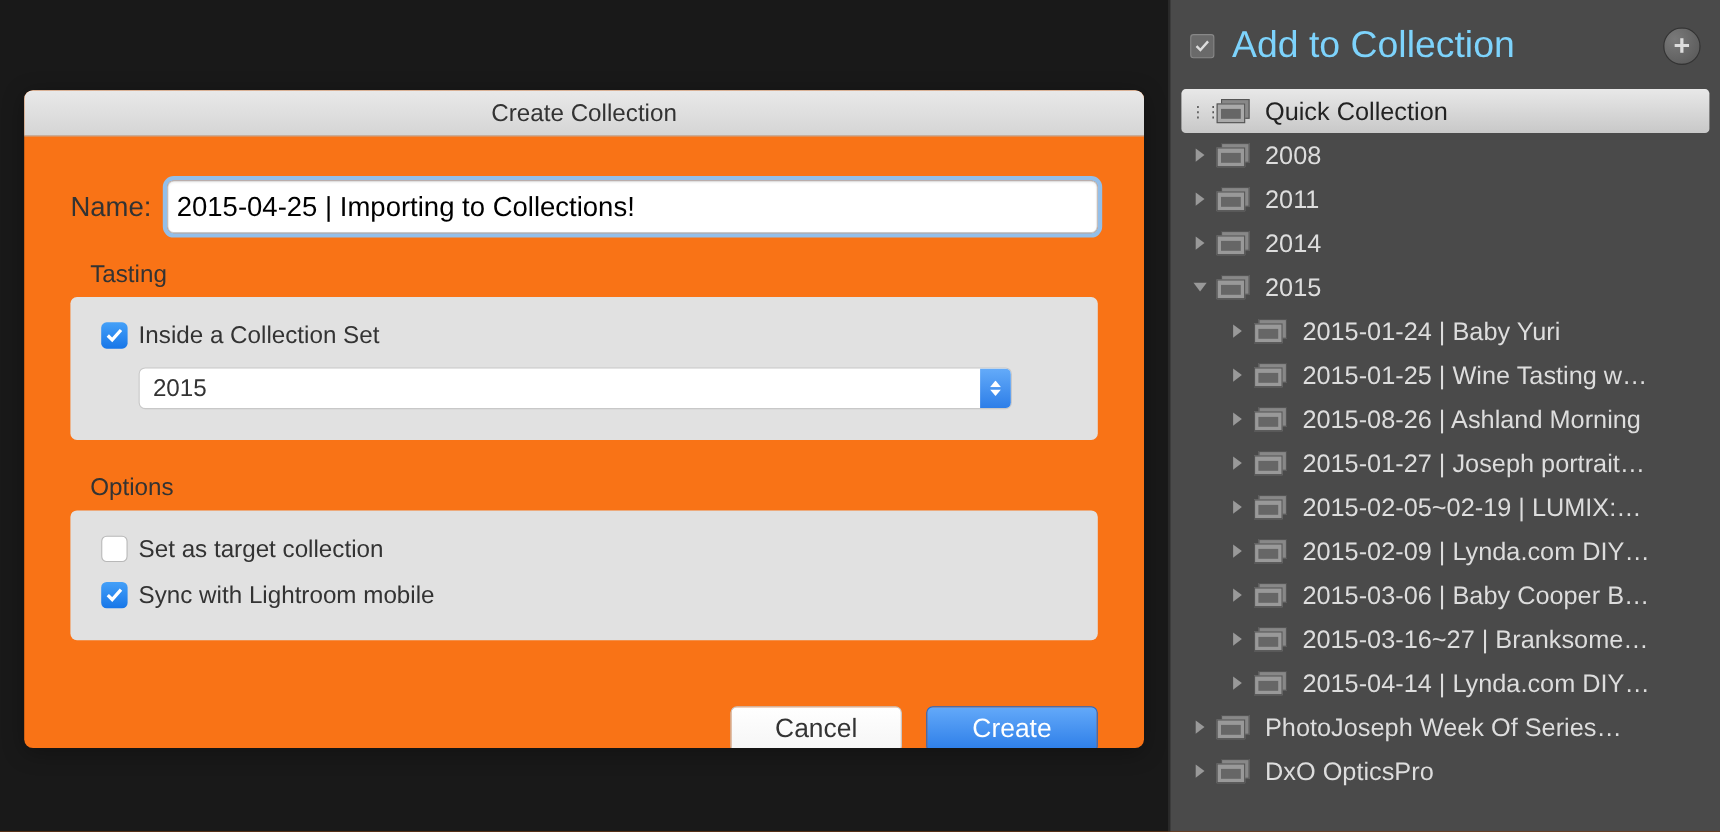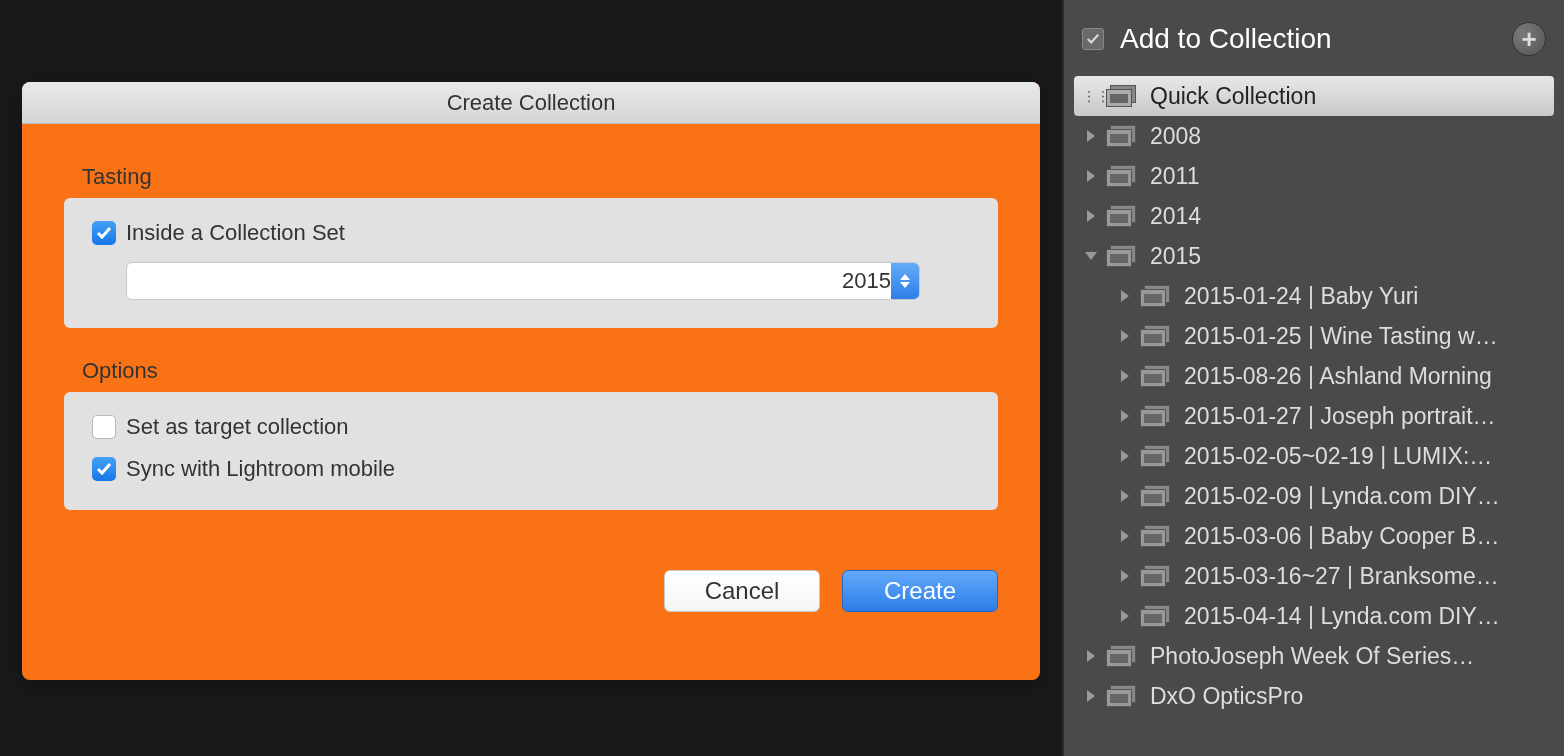--- a/index.html
+++ b/index.html
@@ -70,21 +70,20 @@
     .section-label {
       font-size: 22px;
       color: #333;
       margin: 0 0 8px 18px;
     }
     .section-box {
       background: #e1e1e1;
       border-radius: 6px;
       padding: 22px 28px 28px 28px;
       margin-bottom: 30px;
-      text-align: right;
     }
     .check-row {
       display: flex;
       align-items: center;
       margin-bottom: 16px;
     }
     .check-row:last-child {
       margin-bottom: 0;
     }
     .checkbox {
@@ -202,22 +201,22 @@
       flex-shrink: 0;
     }
     .panel-check svg {
       width: 14px;
       height: 14px;
       stroke: #ddd;
       stroke-width: 2.5;
       fill: none;
     }
     .panel-title {
-      font-size: 28px;
-      color: #ffffff;
+      font-size: 34px;
+      color: #7dd3fc;
       flex: 1;
     }
     .add-btn {
       width: 34px;
       height: 34px;
       border-radius: 50%;
       background: radial-gradient(circle at 30% 30%, #7a7a7a, #555);
       border: 1px solid #333;
       display: flex;
       align-items: center;
@@ -317,20 +316,24 @@
       text-overflow: ellipsis;
     }
   </style>
 </head>
 <body>
 
 <div class="left-panel">
   <div class="dialog">
     <div class="dialog-titlebar">Create Collection</div>
     <div class="dialog-body">
+      <div class="name-row">
+        <span class="name-label">Name:</span>
+        <input class="name-input" type="text" value="2015-04-25 | Importing to Collections!" style="">
+      </div>
 
       <div class="section-label">Tasting</div>
       <div class="section-box">
         <div class="check-row">
           <div class="checkbox checked">
             <svg viewBox="0 0 16 16">
                 <polyline points="2,8 6,12 14,3"></polyline>
               </svg>
           </div>
           <span class="check-label">Inside a Collection Set</span>

